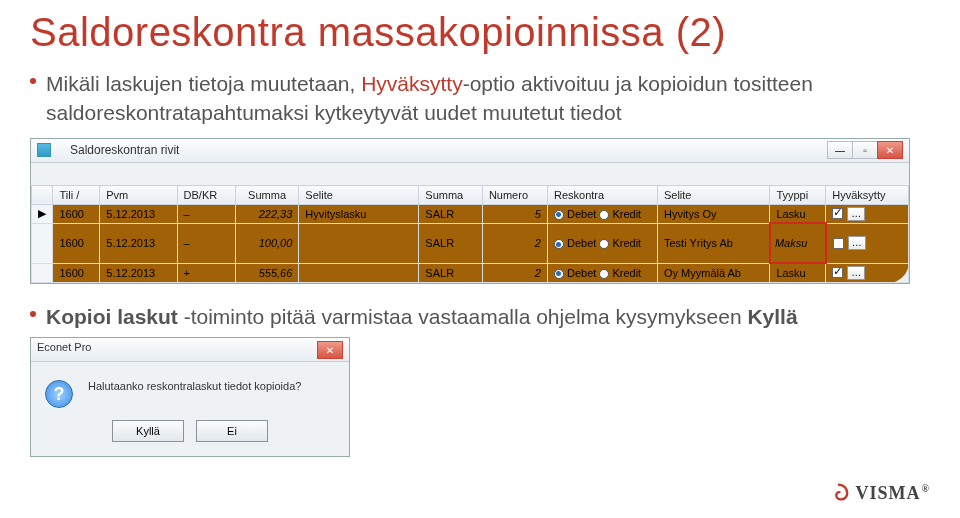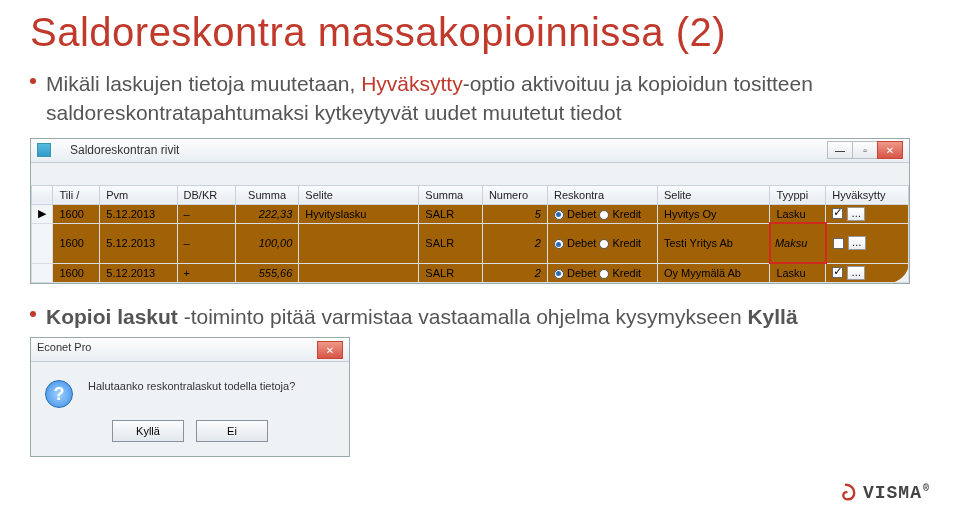--- a/index.html
+++ b/index.html
@@ -189,21 +189,21 @@
     position:absolute;
     right: 30px;
     bottom: 14px;
     display:flex; align-items:center; gap:6px;
     color:#444; font-weight:700;
     letter-spacing:1px;
   }
   .logo-swirl {
     width:22px; height:22px;
   }
-  .logo-text { font-size:18px; font-family: Liberation Mono, monospace; }
+  .logo-text { font-size:18px; font-family: Liberation Serif, serif; }
   .logo-r { font-size:10px; vertical-align: top; margin-left:1px; }
 </style>
 </head>
 <body>
 
 <div class="slide">
 
   <h1>Saldoreskontra massakopioinnissa (2)</h1>
 
   <div class="bullet">
@@ -297,21 +297,21 @@
     </div>
   </div>
 
   <div class="dialog">
     <div class="dlg-title">
       <span>Econet Pro</span>
       <span class="btn close" style="width:26px;height:18px;display:flex;align-items:center;justify-content:center;border:1px solid #c8453a;background:linear-gradient(#e98,#d75545);color:#fff;font-size:10px;cursor:pointer">✕</span>
     </div>
     <div class="dlg-body">
       <span class="qmark">?</span>
-      <span>Halutaanko reskontralaskut todella tietoja?</span>
+      <span>Halutaanko reskontralaskut tiedot kopioida?</span>
     </div>
     <div class="dlg-btns">
       <button>Kyllä</button>
       <button>Ei</button>
     </div>
   </div>
 
   <div class="logo">
     <svg class="logo-swirl" viewBox="0 0 24 24">
       <path d="M12 3 C17 3 21 7 21 12 C21 16 18 19 14 19 C11 19 9 17 9 14.5 C9 12.5 10.5 11 12.5 11" fill="none" stroke="#c0392b" stroke-width="2.6" stroke-linecap="round"></path>

